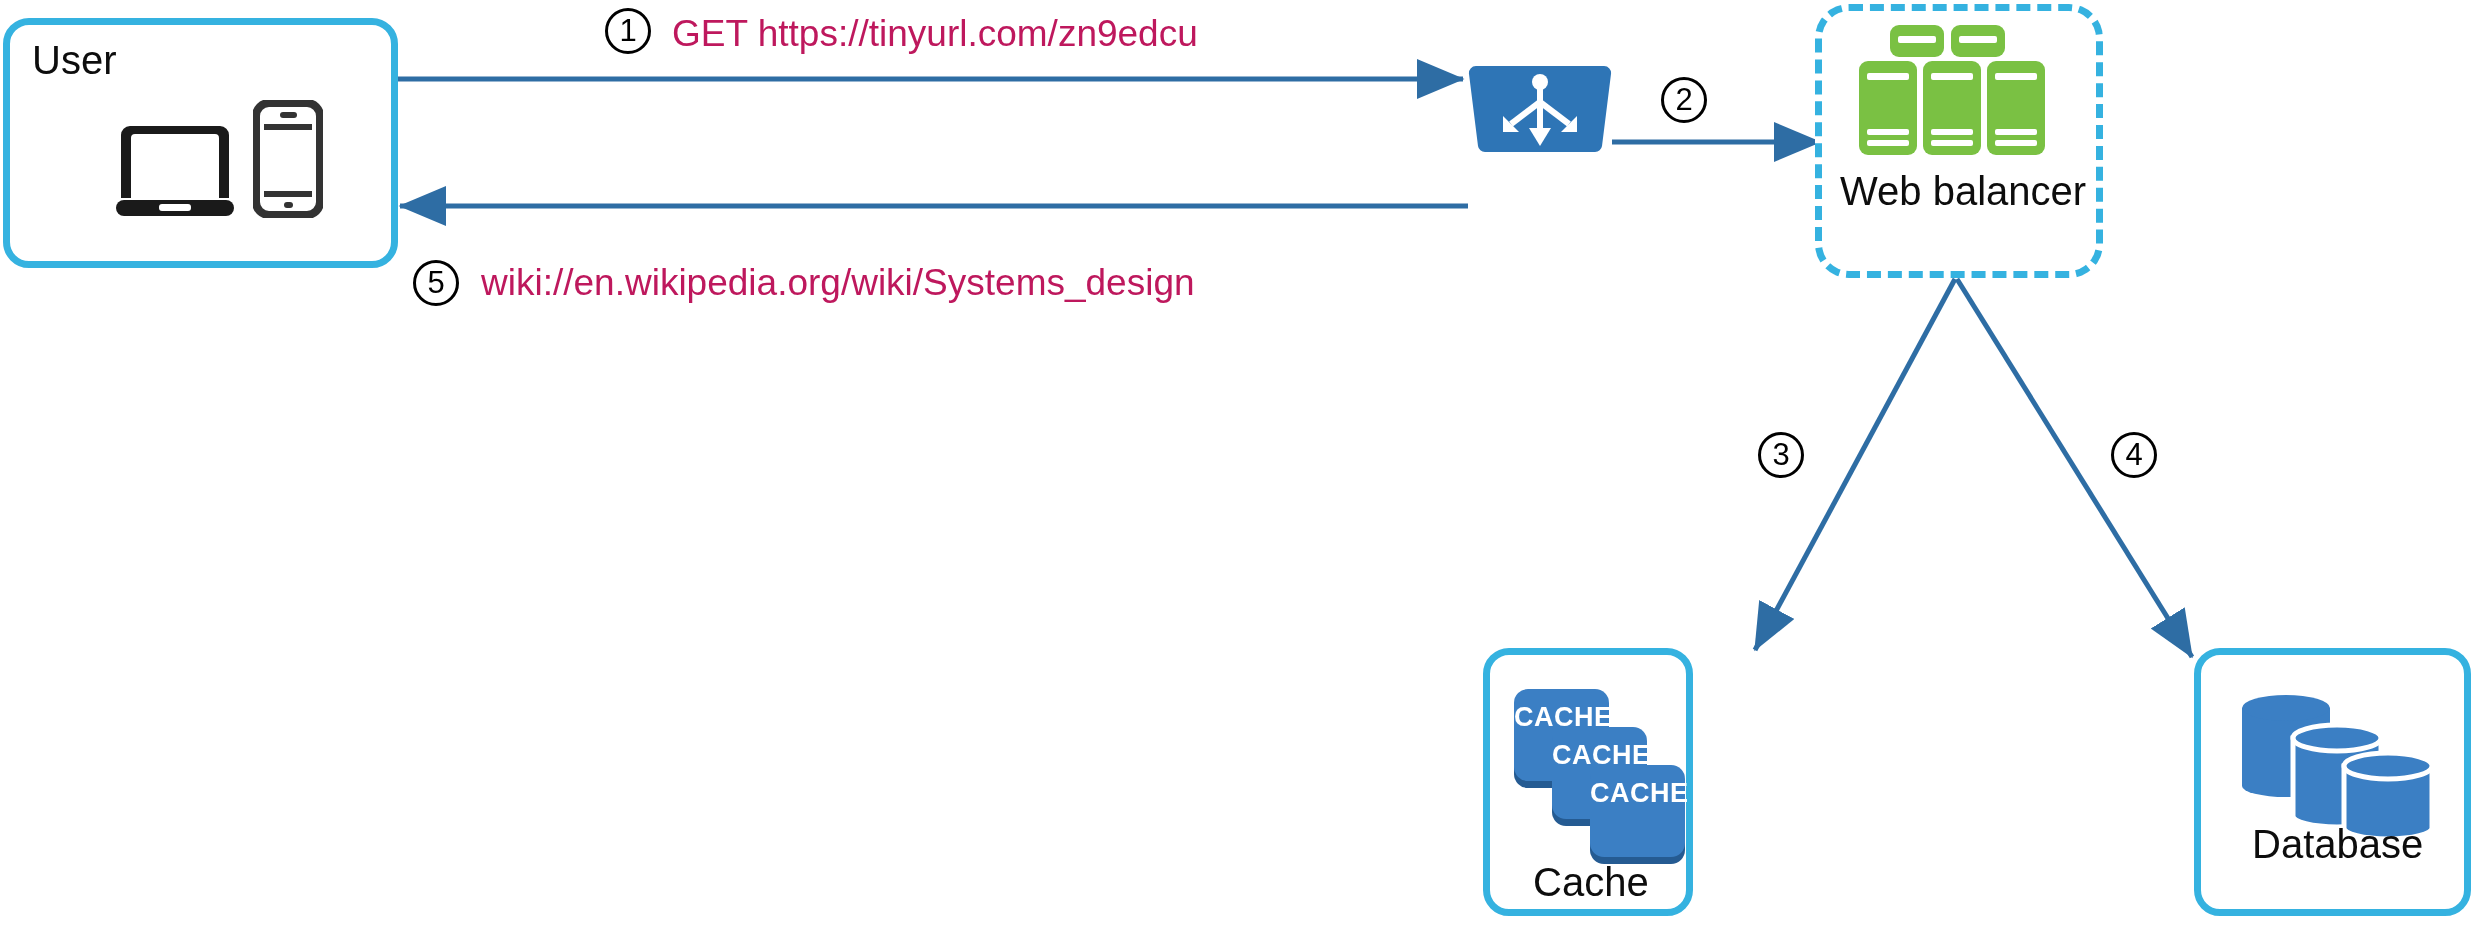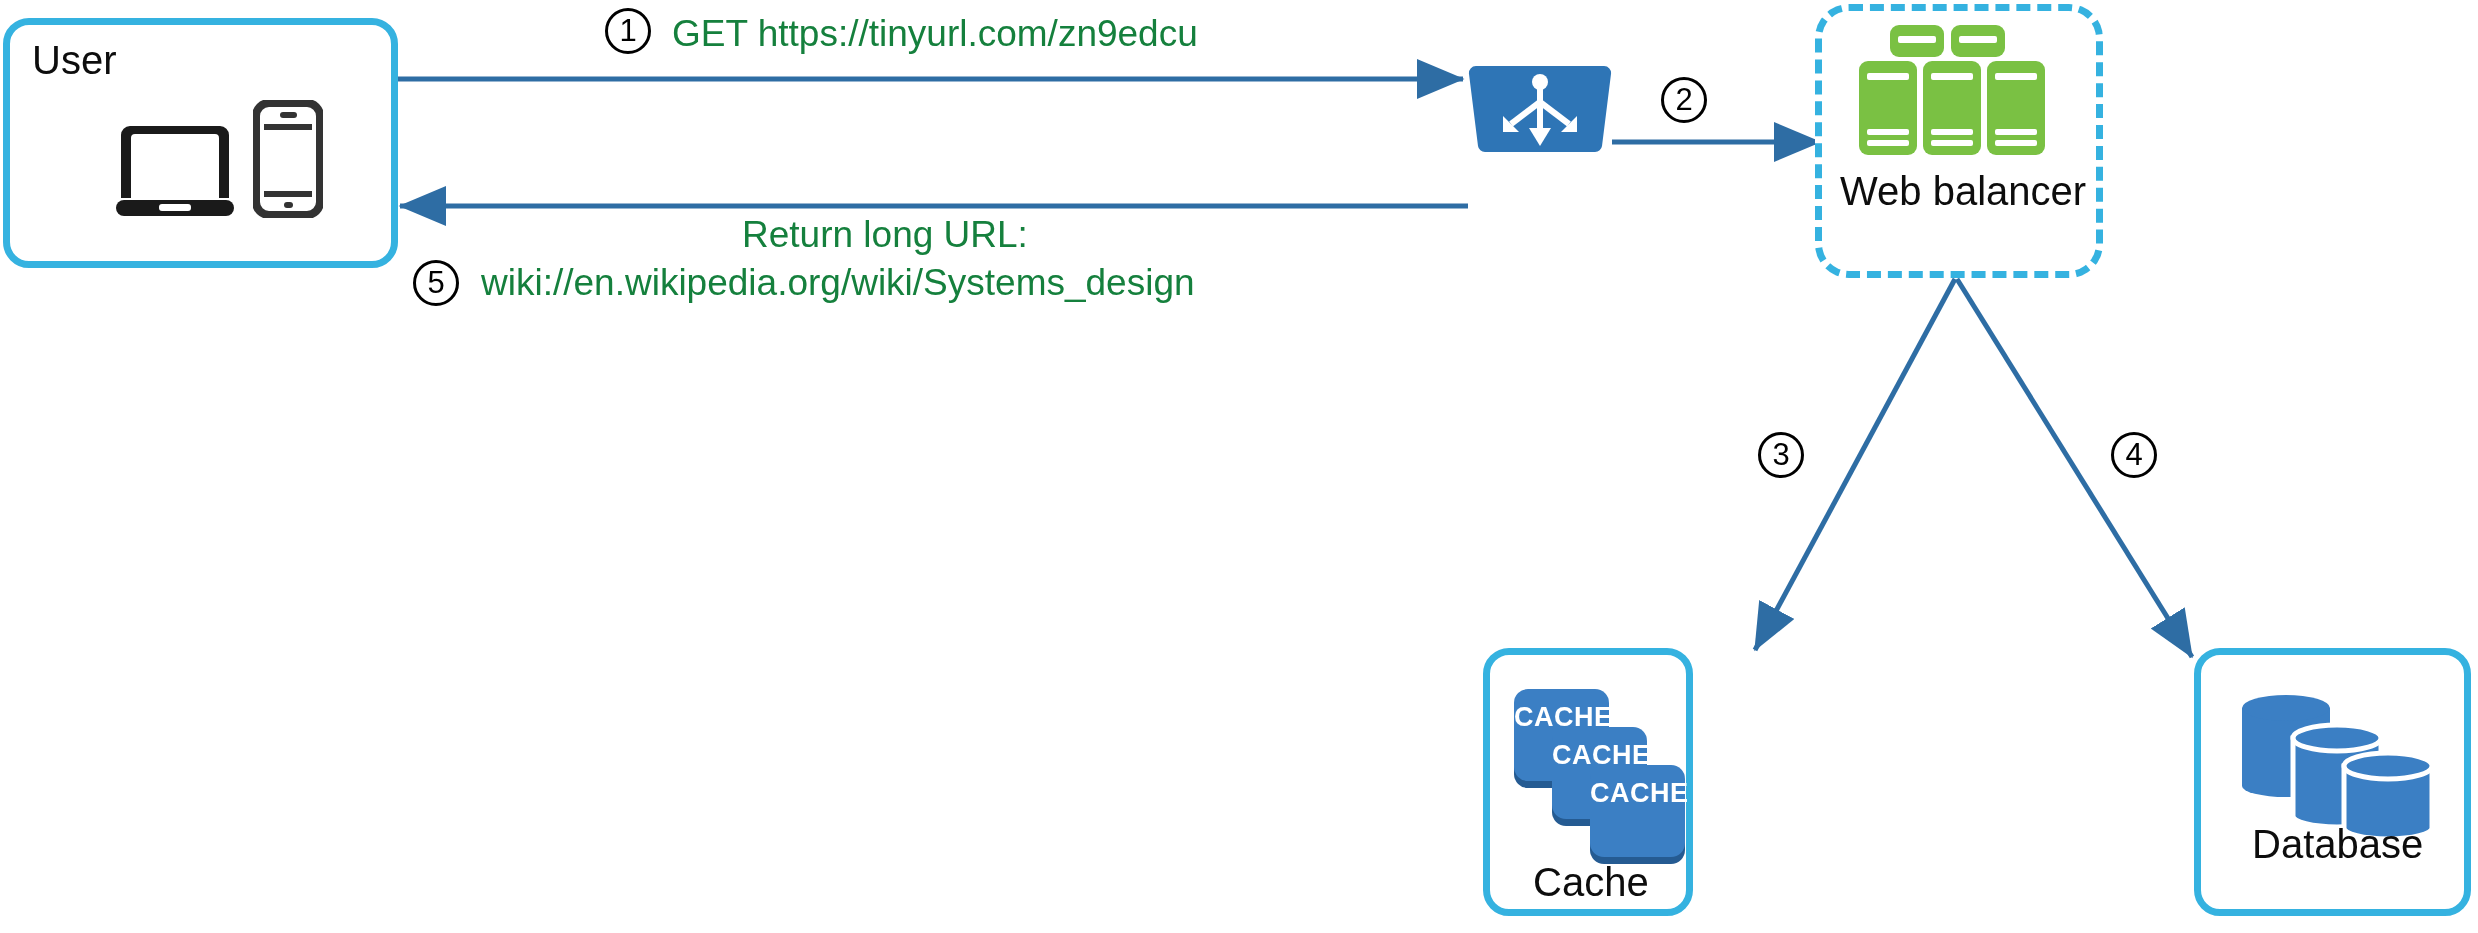--- a/index.html
+++ b/index.html
@@ -29,21 +29,21 @@
     color:#0d0d0d;
     font-size:40px;
     line-height:1;
     white-space:nowrap;
     font-family:"Liberation Sans",sans-serif;
   }
 
   
   .flowtext{
     position:absolute;
-    color:#15803d;
+    color:#be185d;
     font-size:37px;
     line-height:1.12;
     white-space:nowrap;
     font-family:"Liberation Sans",sans-serif;
   }
 
   
   .numcircle{
     position:absolute;
     width:46px;height:46px;
@@ -119,21 +119,20 @@
     <line x1="11" y1="27" x2="59" y2="27" stroke="#333333" stroke-width="6"></line>
     <line x1="11" y1="94" x2="59" y2="94" stroke="#333333" stroke-width="6"></line>
     <rect x="27" y="12" width="17" height="6" rx="3" fill="#333333"></rect>
     <rect x="31" y="102" width="9" height="6" rx="3" fill="#333333"></rect>
   </svg>
 
   <div class="numcircle" style="left:605px;top:8px;">1</div>
   <div class="flowtext" style="left:672px;top:13px;">GET https://tinyurl.com/zn9edcu</div>
 
   <div class="numcircle" style="left:413px;top:260px;">5</div>
-  <div class="flowtext" style="left:742px;top:214px;">Return long URL:</div>
   <div class="flowtext" style="left:481px;top:262px;">wiki://en.wikipedia.org/wiki/Systems_design</div>
 
   <svg class="abs" style="left:1463px;top:62px;width:154px;height:96px;" viewBox="0 0 154 96">
     <path d="M22 6 h110 a7 7 0 0 1 7 6 l9 72 a7 7 0 0 1 -7 8 H13 a7 7 0 0 1 -7 -8 l9 -72 a7 7 0 0 1 7 -6 z" transform="scale(1,-1) translate(0,-96)" fill="#2e75b6"></path>
     <g fill="#ffffff" stroke="#ffffff">
       <circle cx="77" cy="20" r="8" stroke="none"></circle>
       <line x1="77" y1="25" x2="77" y2="70" stroke-width="6"></line>
       <line x1="77" y1="40" x2="48" y2="62" stroke-width="6"></line>
       <line x1="77" y1="40" x2="106" y2="62" stroke-width="6"></line>
       <path d="M40 54 L40 70 L56 70 z" stroke="none"></path>

